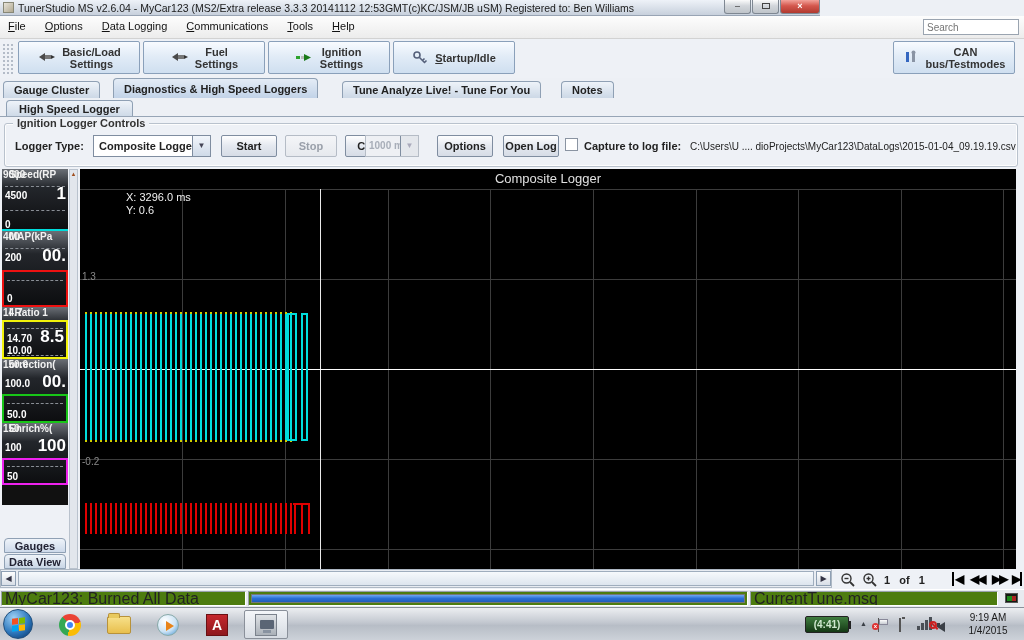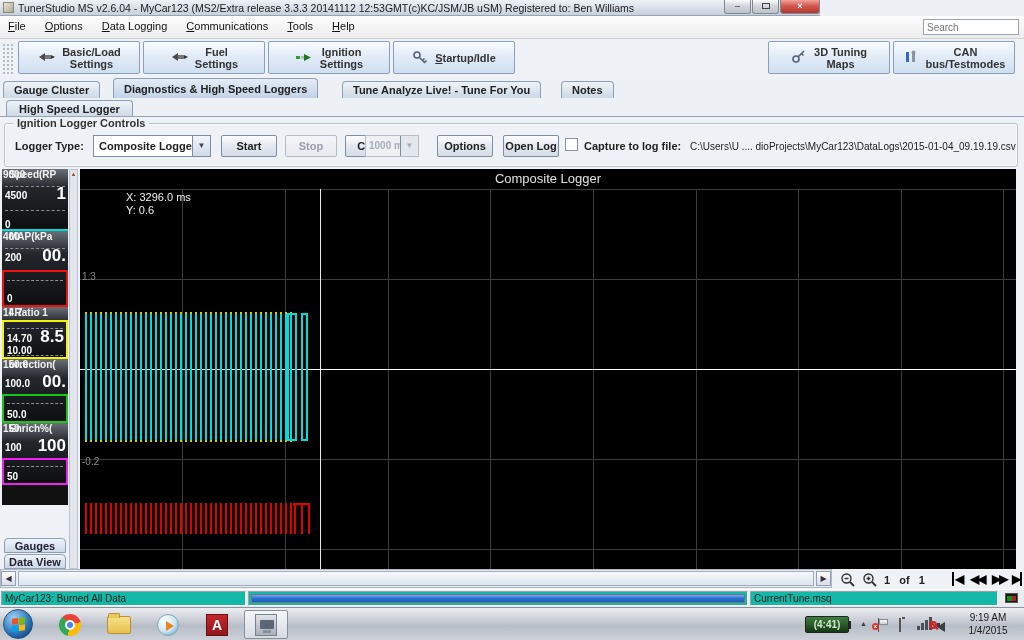--- a/index.html
+++ b/index.html
@@ -85,21 +85,21 @@
   .scr-btn { position:absolute; top:1px; width:15px; height:15px; background:linear-gradient(#fdfdfd,#d8dee7); border:1px solid #8fa0b4; font-size:8px; color:#334; text-align:center; line-height:14px; }
   #hthumb { position:absolute; left:17px; top:1px; width:796px; height:15px; background:linear-gradient(#f6f9fc,#dde5ee); border:1px solid #9fadbd; }
   .zoomicon { position:absolute; top:455px; width:16px; height:16px; }
   #pager { position:absolute; top:457px; left:884px; font-weight:bold; font-size:11px; color:#222; }
   .navbtn { position:absolute; top:455px; font-size:12px; color:#000; font-weight:bold; letter-spacing:-2px; }
   .navbar-l { border-left:2px solid #000; padding-left:1px; }
   .navbar-r { border-right:2px solid #000; padding-right:1px; }
 
   
   #statusbar { left:0; top:589px; width:1024px; height:18px; background:#e8ebf0; border-top:1px solid #fff; }
-  .scell { position:absolute; top:1px; height:15px; border:1px solid; border-color:#9aa2ac #fff #fff #9aa2ac; background:#14b8a6; font-size:10px; line-height:13px; padding:0 3px; white-space:nowrap; overflow:hidden; }
+  .scell { position:absolute; top:1px; height:15px; border:1px solid; border-color:#9aa2ac #fff #fff #9aa2ac; background:#4d7c0f; font-size:16px; line-height:13px; padding:0 3px; white-space:nowrap; overflow:hidden; }
   #progressbar { position:absolute; left:2px; top:2px; height:9px; width:494px; background:linear-gradient(#6ea8f2,#2a6fd4 50%,#1f5cb8); border:1px solid #777; }
   #led { position:absolute; right:6px; top:3px; width:13px; height:10px; background:#141a14; border:1px solid #555; }
   #led .g { position:absolute; left:1px; top:2px; width:5px; height:5px; background:#1d8a1d; }
   #led .r { position:absolute; right:1px; top:2px; width:4px; height:5px; background:#a22; }
 
   
   #taskbar { left:0; top:607px; width:1024px; height:33px; background:linear-gradient(#eceef1,#c3c8d0 45%,#b7bdc6 55%,#cdd2d9); border-top:1px solid #8a909a; }
   #startorb { position:absolute; left:3px; top:1px; width:30px; height:30px; border-radius:50%; background:radial-gradient(circle at 35% 28%,#9ed0f5,#2d78bd 55%,#0d3f77 90%); border:1px solid #24517e; }
   .orbflag { position:absolute; left:8px; top:8px; width:13px; height:13px; display:grid; grid-template-columns:6px 6px; grid-template-rows:6px 6px; gap:1px; transform:skewY(-6deg); }
   .orbflag i { display:block; }
@@ -192,30 +192,20 @@
   </div>
   <div class="tbtn" style="left:393px;">
     <span><svg width="16" height="14">
           <circle cx="5" cy="5" r="3" fill="none" stroke="#55607a" stroke-width="1.6"></circle>
           <path d="M7.5 7.5 L13 13 M10.5 10.5 l2 -2 M12.5 12.5 l2 -2" stroke="#55607a" stroke-width="1.6" fill="none"></path>
         </svg></span>
     <span class="lab">
         <span class="l1 ul-first">Startup/Idle</span>
       </span>
   </div>
-  <div class="tbtn" style="left:768px;">
-    <span><svg width="16" height="14">
-          <circle cx="5" cy="9" r="3" fill="none" stroke="#55607a" stroke-width="1.6"></circle>
-          <path d="M7.5 6.5 L13 1 M10.5 3.5 l2 2" stroke="#55607a" stroke-width="1.6" fill="none"></path>
-        </svg></span>
-    <span class="lab">
-        <span class="l1">3D Tuning</span>
-        <span class="l2">Maps</span>
-      </span>
-  </div>
   <div class="tbtn" style="left:893px;">
     <span><svg width="16" height="14">
           <rect x="3" y="2" width="3" height="10" fill="#3567c0"></rect>
           <rect x="9" y="2" width="3" height="10" fill="#8a94a4"></rect>
           <circle cx="10.5" cy="2.5" r="2" fill="#8a94a4"></circle>
         </svg></span>
     <span class="lab">
         <span class="l1">CAN</span>
         <span class="l2">bus/Testmodes</span>
       </span>

